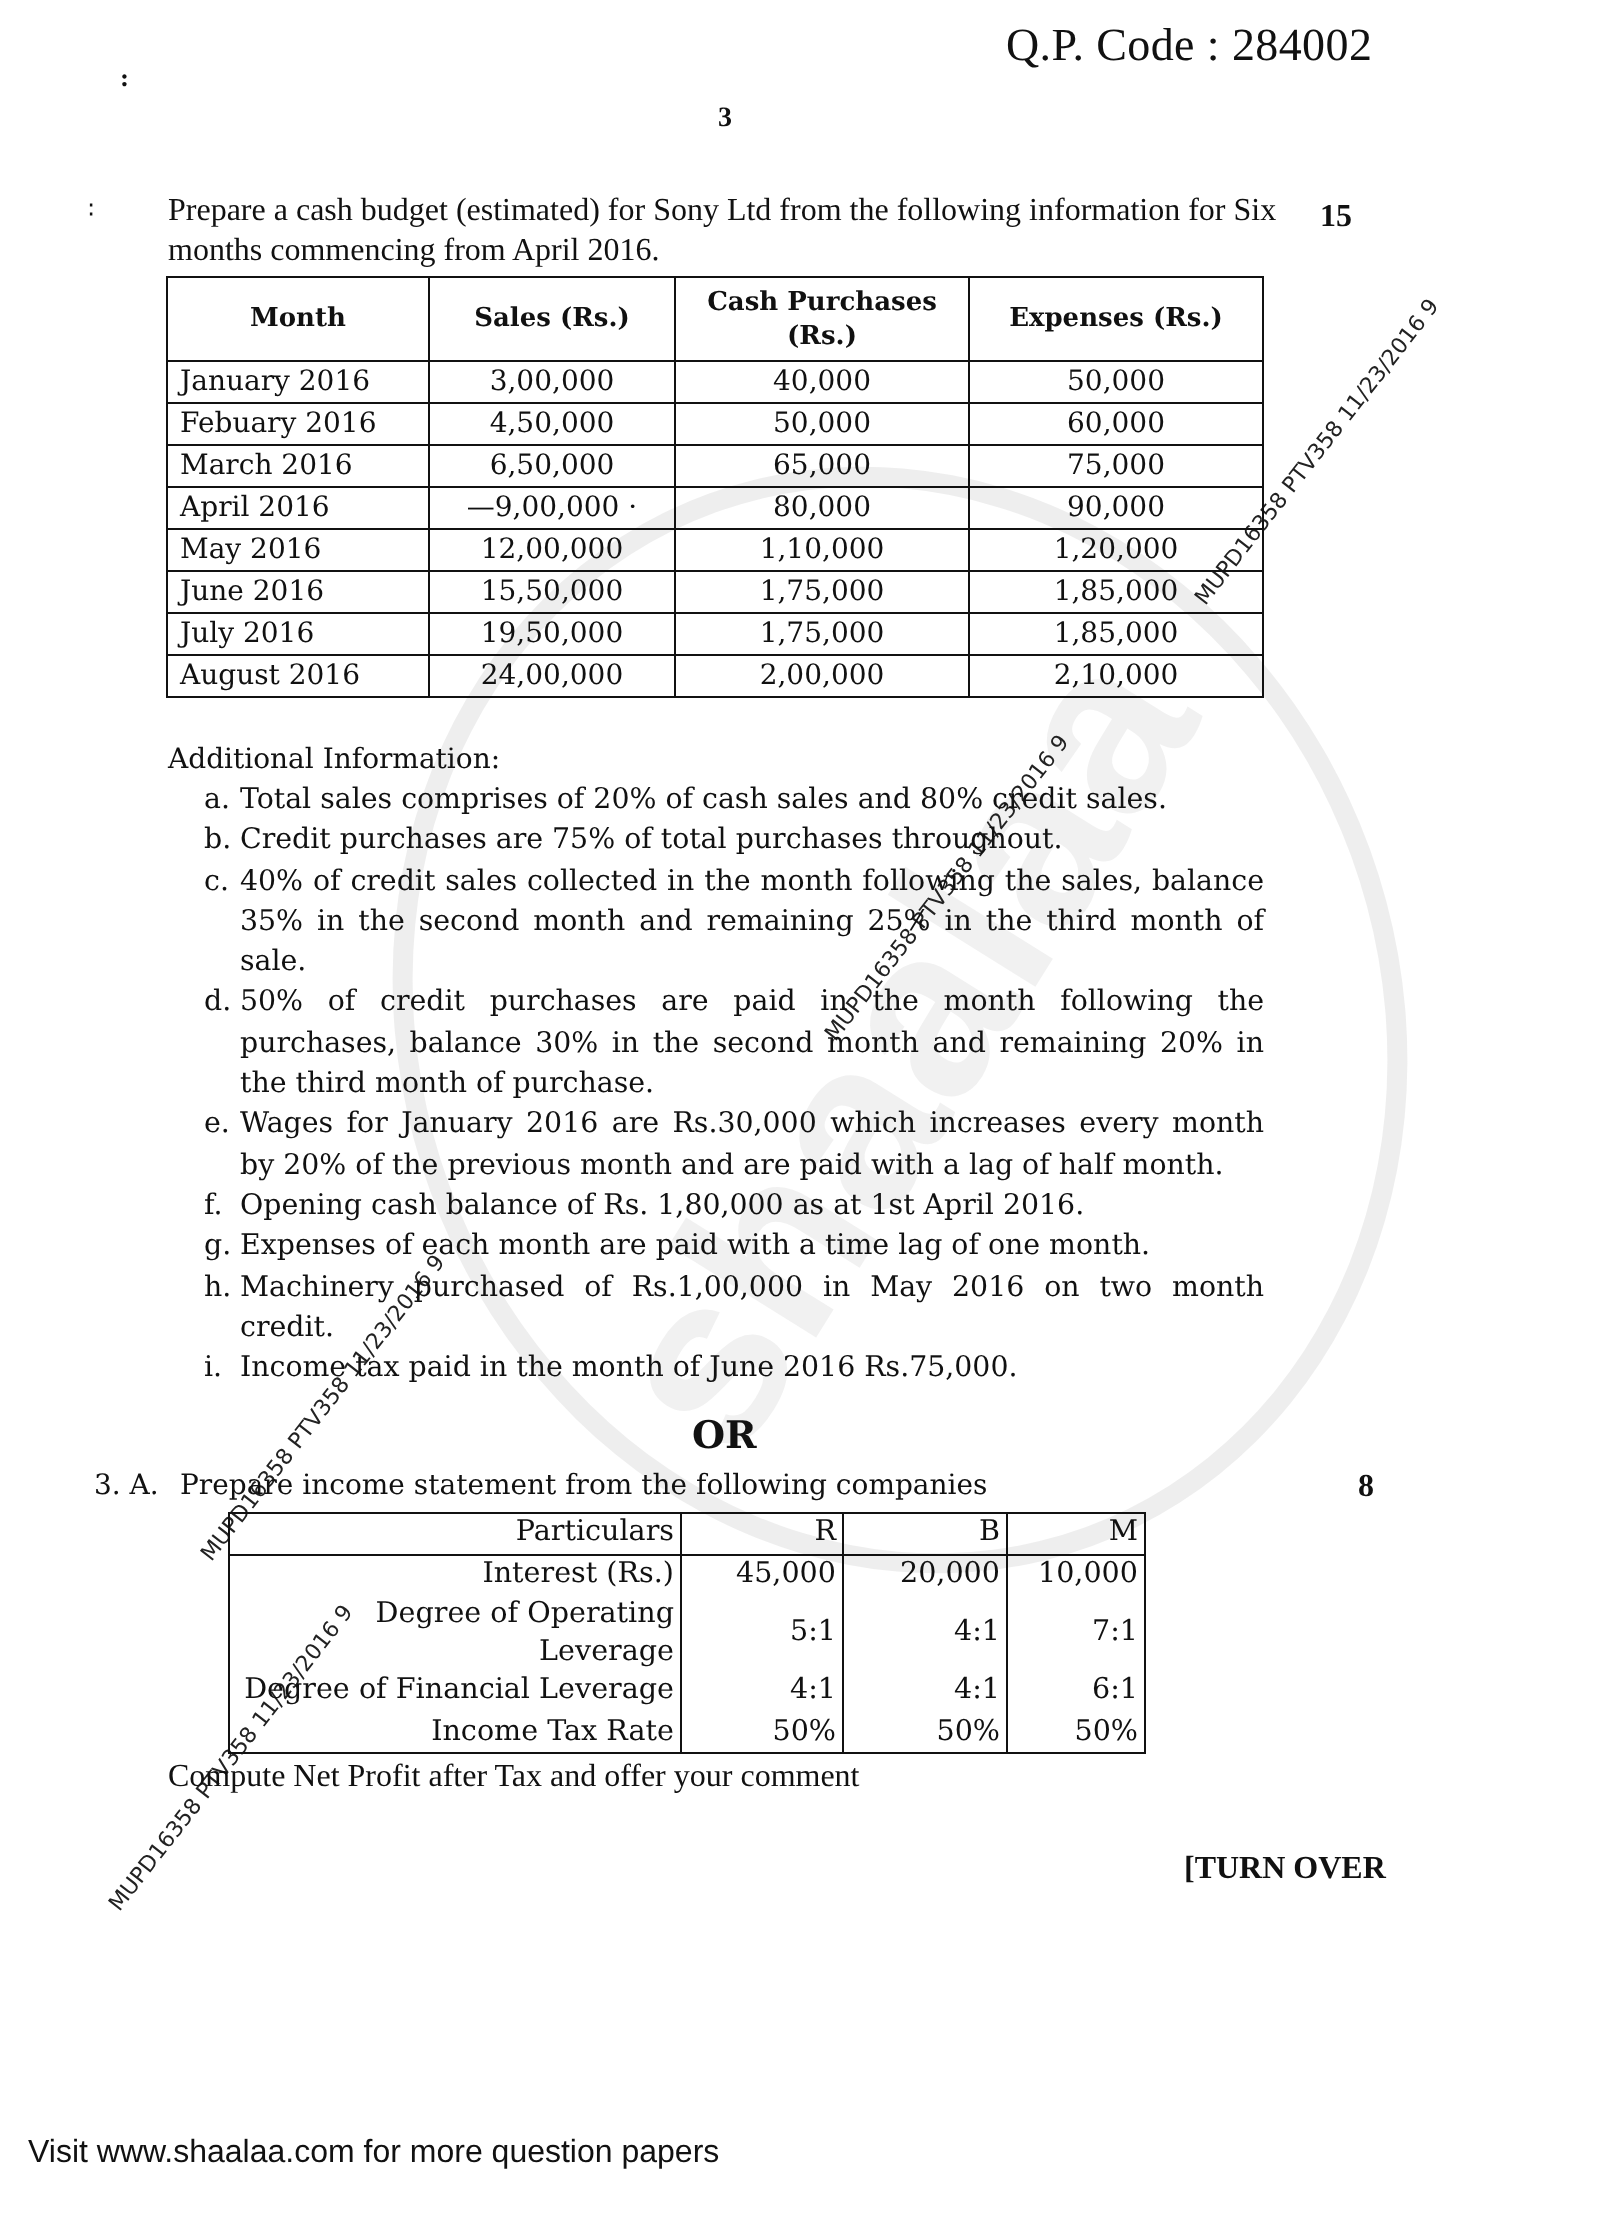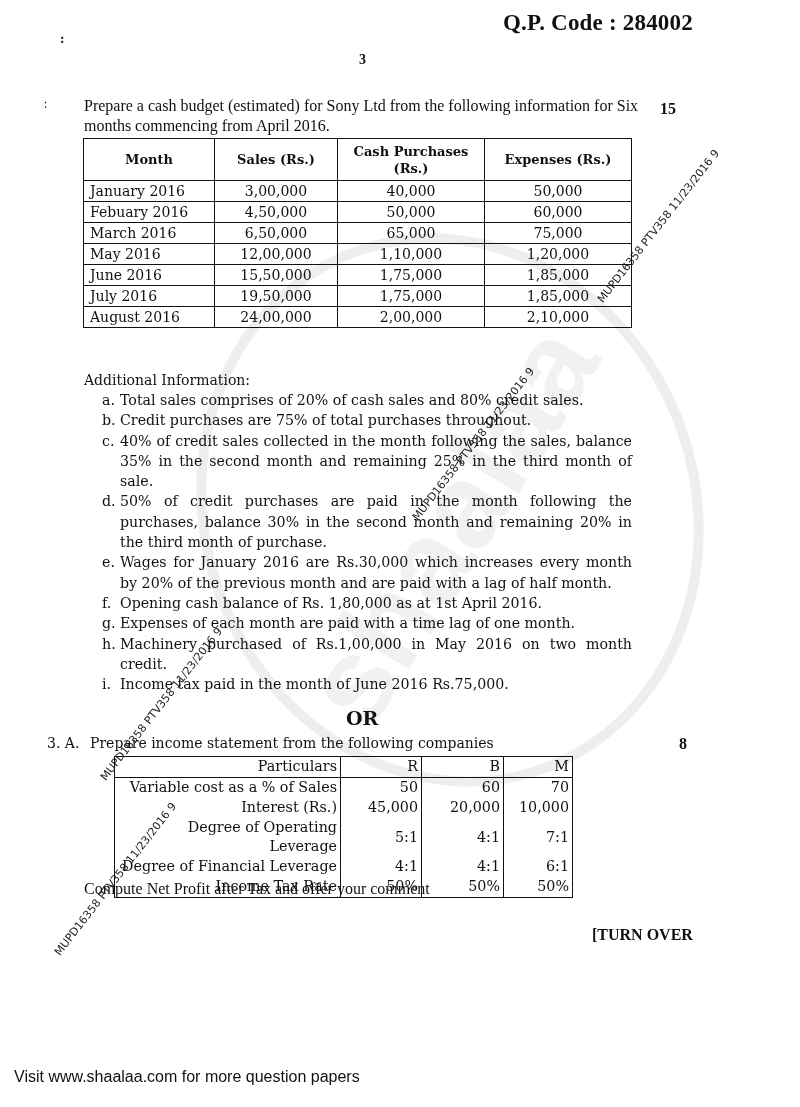--- a/index.html
+++ b/index.html
@@ -10,21 +10,21 @@
       position: relative;
       font-family: "DejaVu Serif", serif;
       color: #111;
     }
     .abs { position: absolute; }
 
     
     .qp-code {
       top: 10px; left: 503px;
       font-family: "Liberation Serif", serif;
-      font-weight: bold; font-size: 23px; letter-spacing: 0.2px;
+      font-weight: normal; font-size: 23px; letter-spacing: 0.2px;
     }
     .corner-mark { top: 32px; left: 60px; font-size: 12px; font-weight: bold; }
     .page-no {
       top: 52px; left: 359px;
       font-family: "Liberation Serif", serif; font-weight: bold; font-size: 14px;
     }
     .q-marker { top: 98px; left: 44px; font-size: 12px; }
 
     .intro {
       top: 96px; left: 84px; width: 570px;
@@ -183,20 +183,26 @@
         <td>50,000</td>
         <td>60,000</td>
       </tr>
       <tr>
         <td>March 2016</td>
         <td>6,50,000</td>
         <td>65,000</td>
         <td>75,000</td>
       </tr>
       <tr>
+        <td>April 2016</td>
+        <td>—9,00,000 ·</td>
+        <td>80,000</td>
+        <td>90,000</td>
+      </tr>
+      <tr>
         <td>May 2016</td>
         <td>12,00,000</td>
         <td>1,10,000</td>
         <td>1,20,000</td>
       </tr>
       <tr>
         <td>June 2016</td>
         <td>15,50,000</td>
         <td>1,75,000</td>
         <td>1,85,000</td>
@@ -266,26 +272,20 @@
   <thead>
     <tr class="head">
       <th class="i1">Particulars</th>
       <th class="i2">R</th>
       <th class="i3">B</th>
       <th class="i4">M</th>
     </tr>
   </thead>
   <tbody id="income-body">
       <tr>
-        <td>Variable cost as a % of Sales</td>
-        <td>50</td>
-        <td>60</td>
-        <td>70</td>
-      </tr>
-      <tr>
         <td>Interest (Rs.)</td>
         <td>45,000</td>
         <td>20,000</td>
         <td>10,000</td>
       </tr>
       <tr>
         <td>Degree of Operating Leverage</td>
         <td>5:1</td>
         <td>4:1</td>
         <td>7:1</td>

